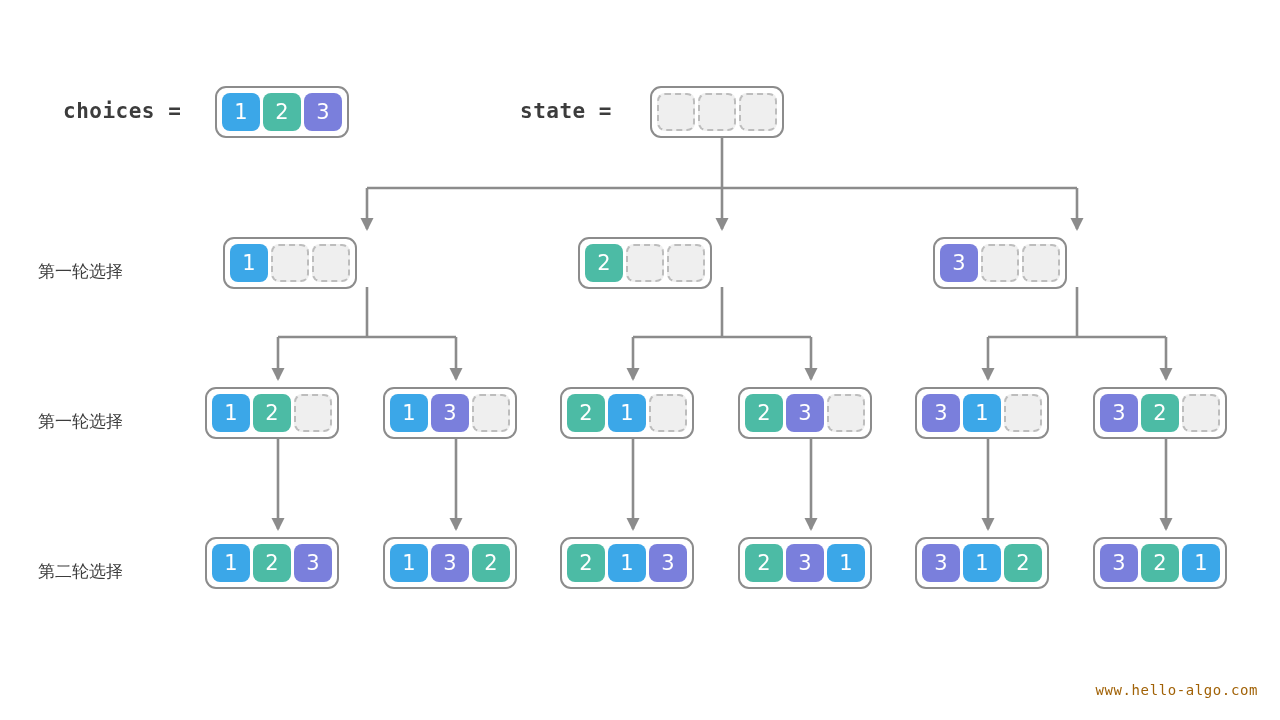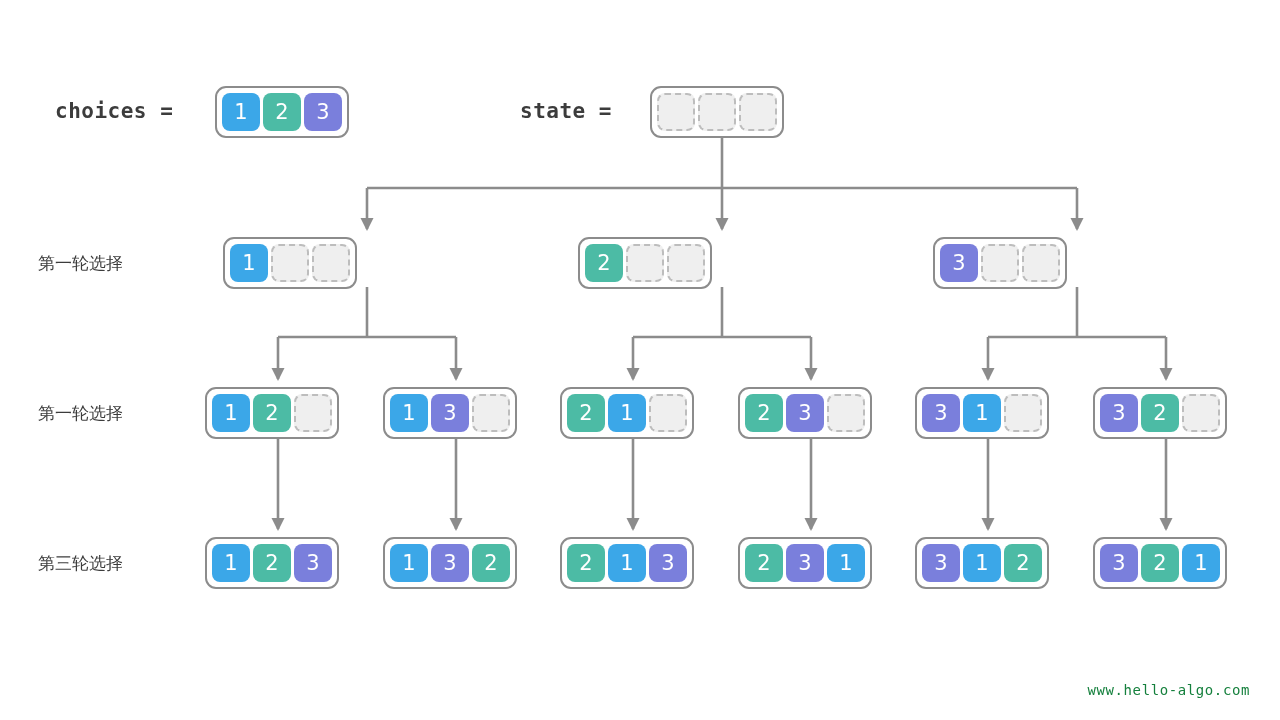--- a/index.html
+++ b/index.html
@@ -39,20 +39,21 @@
   }
 
   
   .row-label {
     position: absolute;
     z-index: 3;
     font-family: "DejaVu Sans", "Liberation Sans", sans-serif;
     font-size: 17px;
     color: #3c3c3c;
     white-space: nowrap;
+    margin-top: 8px;
   }
 
   
   .array {
     position: absolute;
     z-index: 3;
     display: flex;
     align-items: center;
     gap: 3px;
     padding: 5px;
@@ -76,26 +77,26 @@
   }
   .cell.empty {
     background: #efefef;
     border: 2px dashed #bdbdbd;
     color: transparent;
   }
 
   
   #watermark {
     position: absolute;
-    right: 30px;
+    right: 22px;
     bottom: 22px;
     z-index: 3;
     font-family: "DejaVu Sans Mono", "Liberation Mono", monospace;
     font-size: 14px;
-    color: #15803d;
+    color: #a16207;
     letter-spacing: 0.6px;
     white-space: nowrap;
   }
 </style>
 </head>
 <body>
 
 <div id="canvas">
 
   <svg id="wires" viewBox="0 0 1280 720" width="1280" height="720" xmlns="http://www.w3.org/2000/svg">
@@ -132,37 +133,37 @@
 
       <path d="M 278 437 L 278 529" marker-end="url(#arrow)"></path>
       <path d="M 456 437 L 456 529" marker-end="url(#arrow)"></path>
       <path d="M 633 437 L 633 529" marker-end="url(#arrow)"></path>
       <path d="M 811 437 L 811 529" marker-end="url(#arrow)"></path>
       <path d="M 988 437 L 988 529" marker-end="url(#arrow)"></path>
       <path d="M 1166 437 L 1166 529" marker-end="url(#arrow)"></path>
     </g>
   </svg>
 
-  <div class="hdr-label" style="left:55px; top:99px;">choices  =</div>
+  <div class="hdr-label" style="left:63px; top:99px;">choices  =</div>
   <div class="array" id="choices-array" style="left:215px; top:86px;">
       <div class="cell" style="background: rgb(59, 167, 232);">1</div>
       <div class="cell" style="background: rgb(76, 187, 165);">2</div>
       <div class="cell" style="background: rgb(122, 127, 220);">3</div>
     </div>
 
   <div class="hdr-label" style="left:520px; top:99px;">state  =</div>
   <div class="array" id="state-array" style="left:650px; top:86px;">
       <div class="cell empty"></div>
       <div class="cell empty"></div>
       <div class="cell empty"></div>
     </div>
 
   <div class="row-label" style="left:38px; top:252px;">第一轮选择</div>
   <div class="row-label" style="left:38px; top:402px;">第一轮选择</div>
-  <div class="row-label" style="left:38px; top:552px;">第三轮选择</div>
+  <div class="row-label" style="left:38px; top:552px;">第二轮选择</div>
 
   <div id="tree-nodes">
       <div class="array" style="left: 223px; top: 237px;">
         <div class="cell" style="background: rgb(59, 167, 232);">1</div>
         <div class="cell empty"></div>
         <div class="cell empty"></div>
       </div>
       <div class="array" style="left: 578px; top: 237px;">
         <div class="cell" style="background: rgb(76, 187, 165);">2</div>
         <div class="cell empty"></div>

